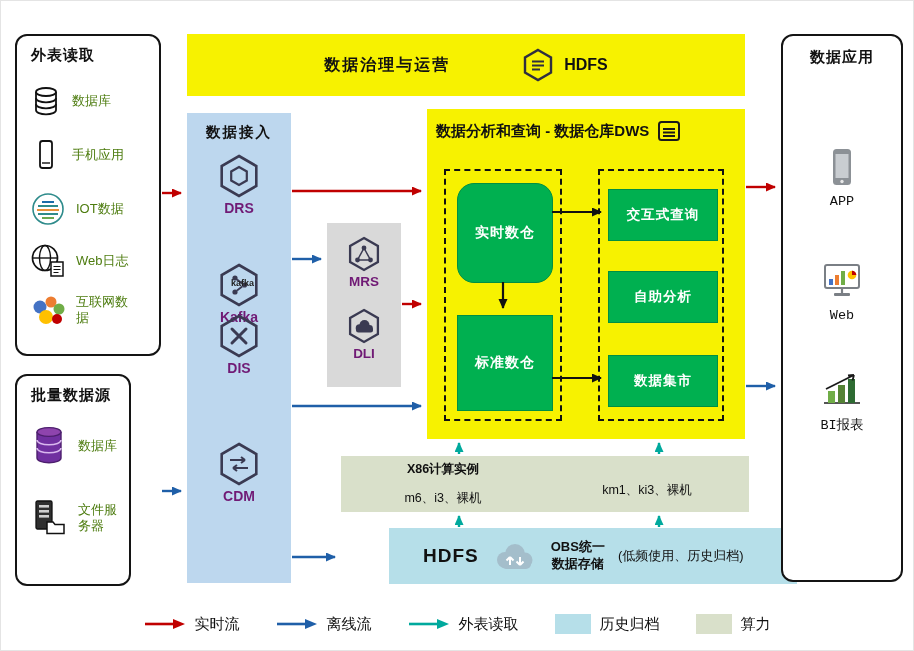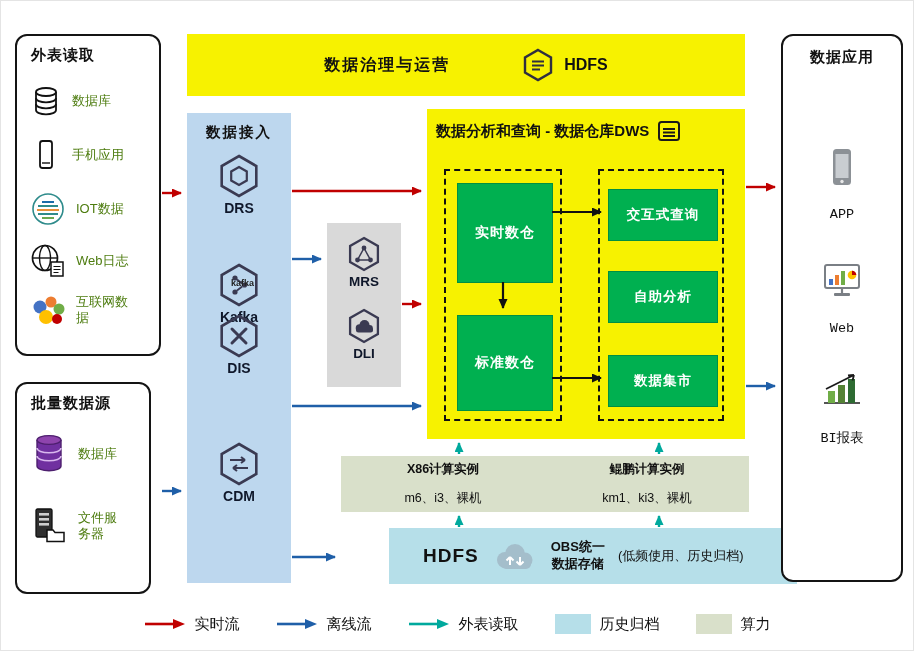--- a/index.html
+++ b/index.html
@@ -16,21 +16,21 @@
   
   .gov-bar{position:absolute;left:186px;top:33px;width:558px;height:62px;background:#F7F200;
     display:flex;align-items:center;justify-content:center;gap:70px;}
   .gov-title{font-weight:bold;font-size:16px;letter-spacing:2px;color:#111;}
   .gov-brand{display:flex;align-items:center;gap:8px;font-weight:bold;font-size:16px;color:#111;}
 
   
   .ingest-col{position:absolute;left:186px;top:112px;width:104px;height:470px;background:#BDD7EE;}
   .ingest-title{font-weight:bold;font-size:14.5px;text-align:center;margin-top:10px;letter-spacing:2px;color:#111;}
   .hx-group{position:absolute;left:0;width:100%;display:flex;flex-direction:column;align-items:center;gap:1px;}
-  .hx-label{font-weight:bold;font-size:14px;color:#0f172a;}
+  .hx-label{font-weight:bold;font-size:14px;color:#701a75;}
   .kafka-wrap{position:relative;}
   .kafka-word{position:absolute;left:44px;top:16px;font-size:9px;font-weight:bold;color:#222;}
 
   
   .gray-panel{position:absolute;left:326px;top:222px;width:74px;height:164px;background:#D9D9D9;}
   .gray-panel .hx-label{font-size:13.5px;}
 
   
   .dws-panel{position:absolute;left:426px;top:108px;width:318px;height:330px;background:#F7F200;}
   .dws-title{display:flex;align-items:center;gap:7px;padding:9px 0 0 9px;font-weight:bold;font-size:15px;color:#111;}
@@ -44,21 +44,21 @@
   .compute-group{width:50%;text-align:center;color:#111;}
   .compute-group .t{font-weight:bold;font-size:12.5px;}
   .compute-group .s{font-size:12.5px;margin-top:12px;}
   .hdfs-bar{position:absolute;left:340px;top:527px;width:408px;height:56px;background:#B6DFE9;
     display:flex;align-items:center;gap:13px;padding-left:34px;box-sizing:border-box;color:#111;margin-left:48px;}
   .hdfs-label{font-weight:bold;font-size:19px;letter-spacing:1px;}
   .obs-text{font-weight:bold;font-size:13px;line-height:1.3;text-align:center;}
   .obs-note{font-size:13px;}
 
   
-  .app-group{position:absolute;left:0;width:100%;display:flex;flex-direction:column;align-items:center;gap:17px;}
+  .app-group{position:absolute;left:0;width:100%;display:flex;flex-direction:column;align-items:center;gap:4px;}
   .app-label{font-size:13.5px;color:#111;}
 
   
   .legend{position:absolute;left:0;top:613px;width:100%;display:flex;justify-content:center;
     align-items:center;gap:36px;}
   .legend-item{display:flex;align-items:center;gap:9px;font-size:15px;color:#111;}
   .swatch-box{width:36px;height:20px;display:inline-block;}
 
   
   .overlay{position:absolute;left:0;top:0;pointer-events:none;z-index:10;}
@@ -133,21 +133,21 @@
         <circle cx="11" cy="16" r="6.5" fill="#4472C4"></circle>
         <circle cx="22" cy="11" r="5.5" fill="#ED7D31"></circle>
         <circle cx="30" cy="18" r="5.5" fill="#70AD47"></circle>
         <circle cx="17" cy="26" r="7" fill="#FFC000"></circle>
         <circle cx="28" cy="28" r="5" fill="#C00000"></circle>
       </svg>
       <span class="lbl" style="width:52px">互联网数据</span>
     </div>
   </div>
 
-  <div class="outline-box" style="left:14px;top:373px;width:136px;height:212px;margin-top:8px;">
+  <div class="outline-box" style="left:14px;top:373px;width:116px;height:212px;">
     <div class="box-title">批量数据源</div>
     <div class="src-item" style="top:48px">
       <svg width="40" height="44" viewBox="0 0 40 44">
         <path d="M8,8v26c0,2.8 5.4,4.8 12,4.8s12,-2 12,-4.8V8" fill="#7030A0" stroke="#4d1f6e" stroke-width="1.4"></path>
         <ellipse cx="20" cy="8" rx="12" ry="4.4" fill="#8e44ad" stroke="#4d1f6e" stroke-width="1.4"></ellipse>
         <path d="M8,16c0,2.8 5.4,4.8 12,4.8s12,-2 12,-4.8M8,24c0,2.8 5.4,4.8 12,4.8s12,-2 12,-4.8" fill="none" stroke="#d9b8ee" stroke-width="1.6"></path>
       </svg>
       <span class="lbl">数据库</span>
     </div>
     <div class="src-item" style="top:122px">
@@ -224,37 +224,36 @@
 
   <div class="dws-panel">
     <div class="dws-title">
       <span>数据分析和查询 - 数据仓库DWS</span>
       <svg width="26" height="26" viewBox="0 0 26 26">
         <rect x="3" y="4" width="20" height="18" rx="2.5" fill="none" stroke="#1a1a1a" stroke-width="2"></rect>
         <path d="M7,11h12M7,14.5h12M7,18h12" stroke="#1a1a1a" stroke-width="1.8" fill="none"></path>
       </svg>
     </div>
     <div class="dashed-box" style="left:17px;top:60px;width:118px;height:252px;">
-      <div class="green-blk" style="left:11px;top:12px;width:94px;height:98px;">实时数仓</div>
+      <div class="green-blk" style="left:11px;top:12px;width:94px;height:98px;border-radius:17px;">实时数仓</div>
       <div class="green-blk" style="left:11px;top:144px;width:94px;height:94px;">标准数仓</div>
     </div>
     <div class="dashed-box" style="left:171px;top:60px;width:126px;height:252px;">
       <div class="green-blk" style="left:8px;top:18px;width:108px;height:50px;font-size:13.5px;">交互式查询</div>
       <div class="green-blk" style="left:8px;top:100px;width:108px;height:50px;font-size:13.5px;">自助分析</div>
       <div class="green-blk" style="left:8px;top:184px;width:108px;height:50px;font-size:13.5px;">数据集市</div>
     </div>
   </div>
 
   <div class="compute-bar">
     <div class="compute-group">
       <div class="t">X86计算实例</div>
       <div class="s">m6、i3、裸机</div>
     </div>
     <div class="compute-group">
-      <div class="t">鲲鹏计算实例</div>
       <div class="s">km1、ki3、裸机</div>
     </div>
   </div>
 
   <div class="hdfs-bar">
     <span class="hdfs-label">HDFS</span>
     <svg width="46" height="34" viewBox="0 0 46 34">
       <circle cx="13" cy="21" r="8" fill="#a4becb"></circle>
       <circle cx="23" cy="15" r="10" fill="#a4becb"></circle>
       <circle cx="33" cy="21" r="7.5" fill="#a4becb"></circle>

